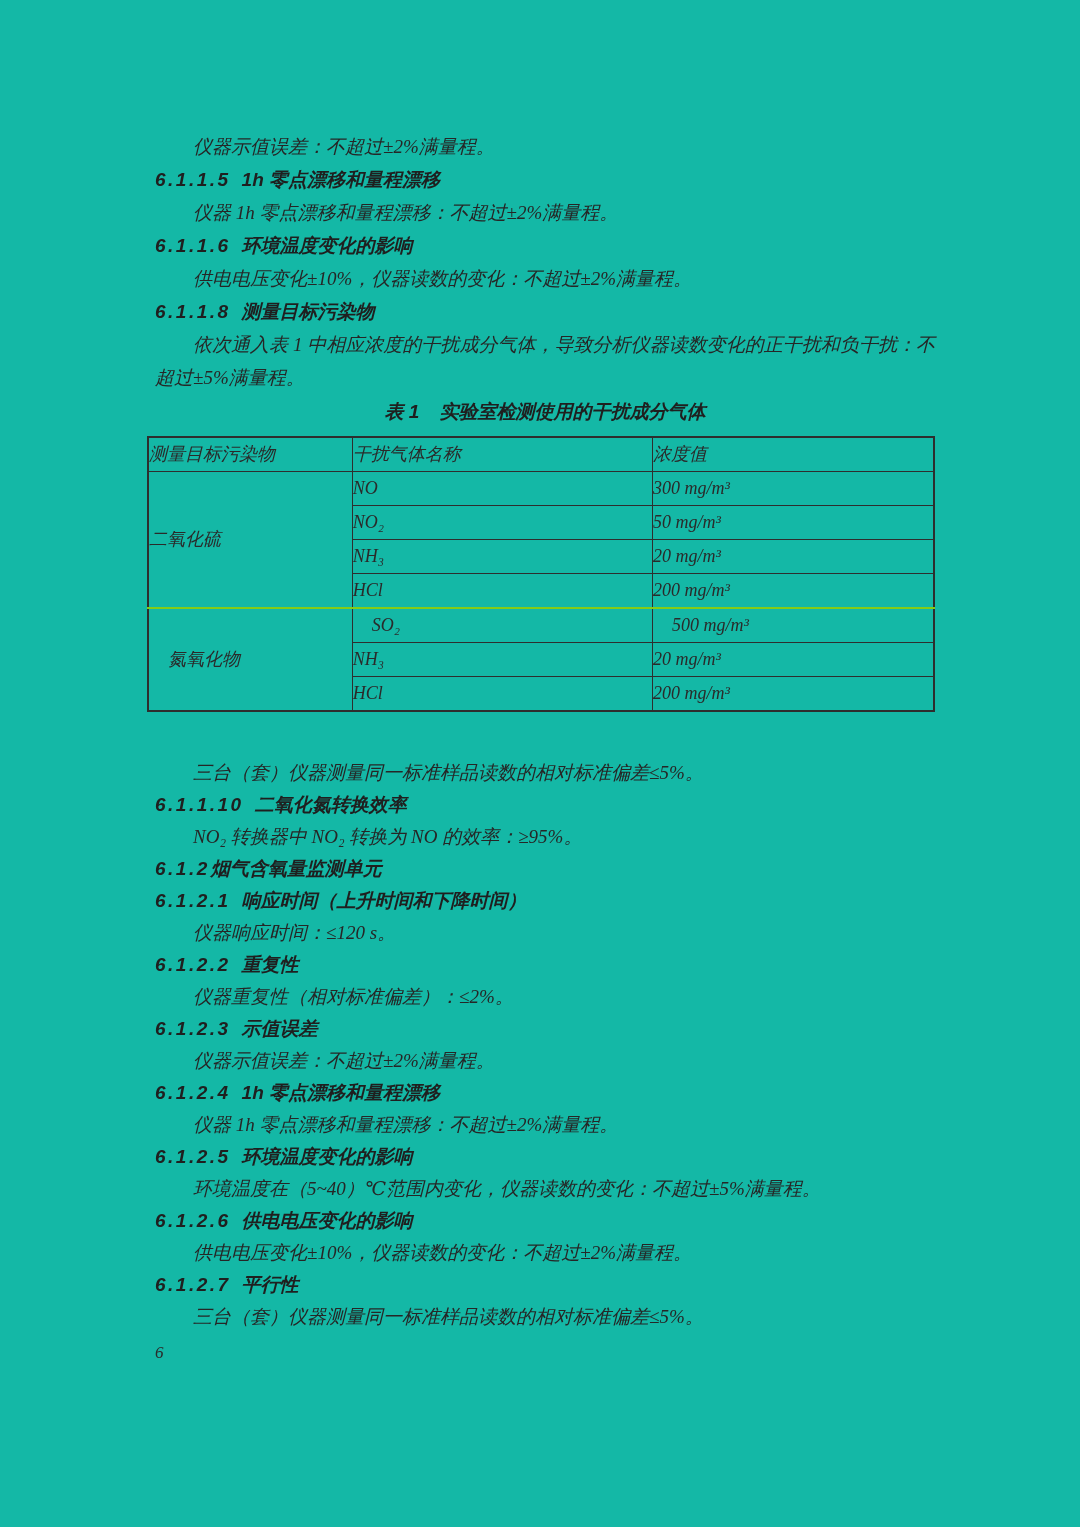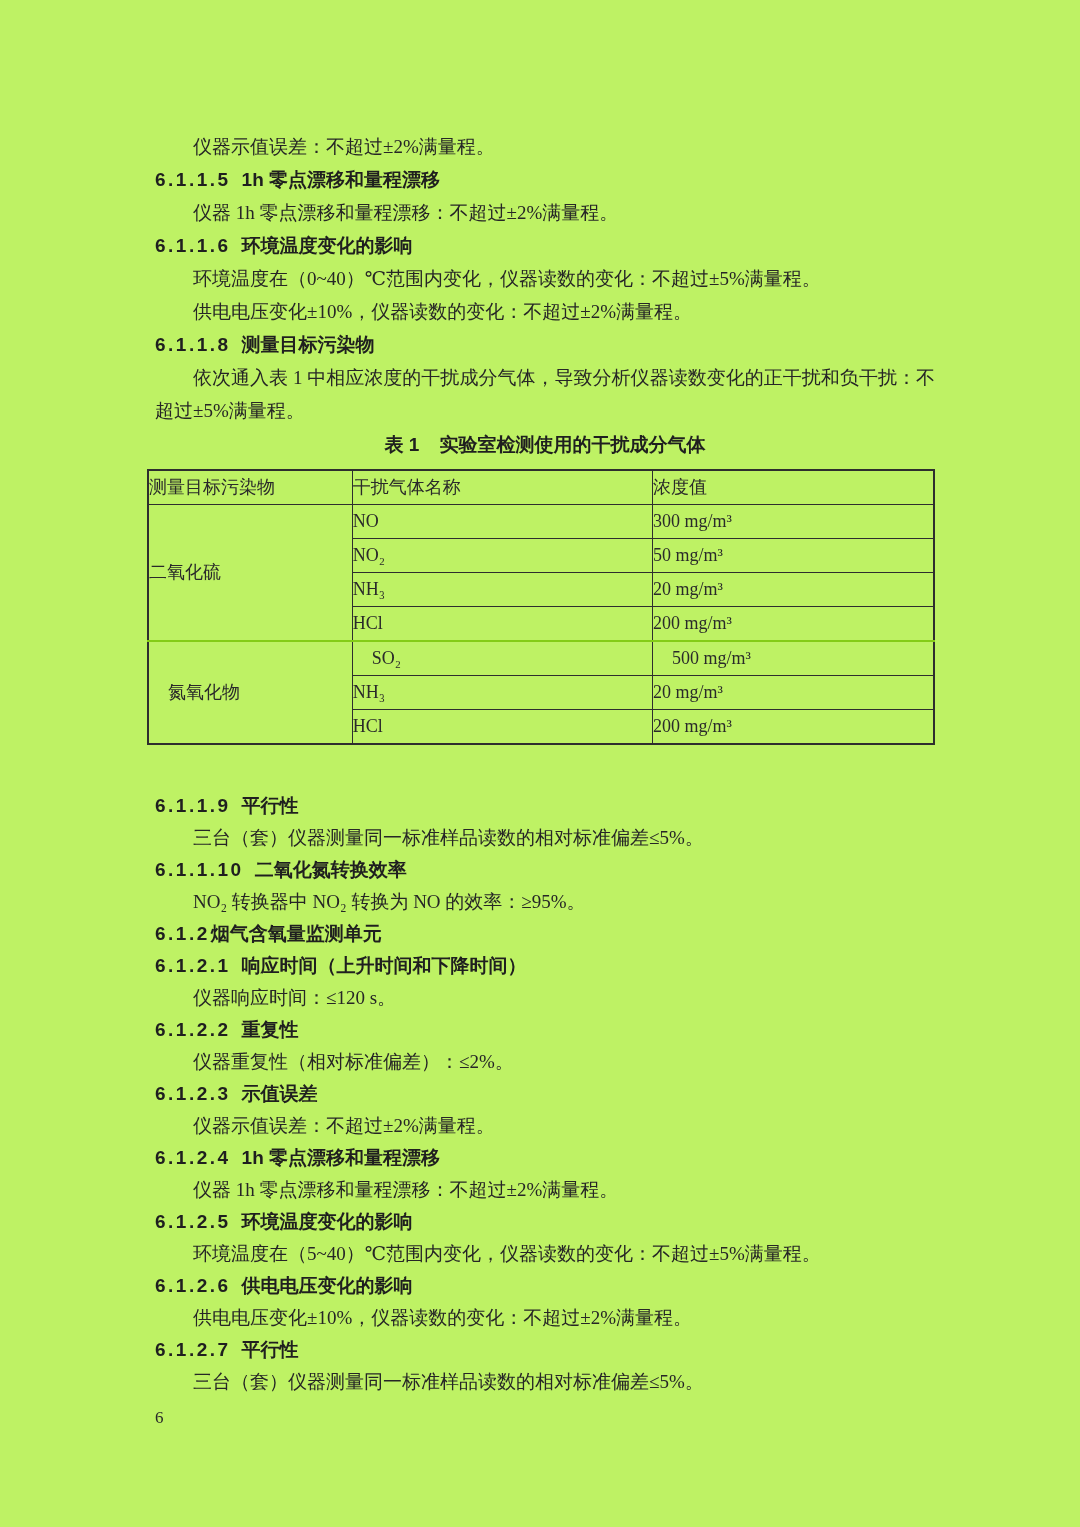--- a/index.html
+++ b/index.html
@@ -1,22 +1,23 @@
 <!DOCTYPE html>
 <html><head>
 <meta charset="utf-8">
 <style>
   html,body { margin:0; padding:0; background:#ffffff; }
   .page {
     position:relative;
     width:1080px; height:1527px;
-    background:#bef264;
+    background:#14b8a6;
     color:#262626;
     font-family:"Liberation Serif","DejaVu Serif",serif;
     overflow:hidden;
+    font-style:italic;
   }
   .content {
     position:absolute;
     left:155px; top:130px;
     width:780px;
   }
   .before-table { line-height:33px; }
   .after-table  { line-height:32px; margin-top:45px; }
   .para {
     margin:0;
@@ -75,21 +76,20 @@
 <body>
 
 <div class="page">
   <div class="content">
 
     <div class="before-table">
       <p class="para">仪器示值误差：不超过±2%满量程。</p>
       <p class="heading"><span class="num">6.1.1.5</span><span>1h 零点漂移和量程漂移</span></p>
       <p class="para">仪器 1h 零点漂移和量程漂移：不超过±2%满量程。</p>
       <p class="heading"><span class="num">6.1.1.6</span><span>环境温度变化的影响</span></p>
-      <p class="para">环境温度在（0~40）℃范围内变化，仪器读数的变化：不超过±5%满量程。</p>
       <p class="para">供电电压变化±10%，仪器读数的变化：不超过±2%满量程。</p>
       <p class="heading"><span class="num">6.1.1.8</span><span>测量目标污染物</span></p>
       <p class="para justify">依次通入表 1 中相应浓度的干扰成分气体，导致分析仪器读数变化的正干扰和负干扰：不超过±5%满量程。</p>
 
       <p class="table-title"><span class="tbl-label">表 1</span><span>实验室检测使用的干扰成分气体</span></p>
 
       <table class="gas-table">
         <colgroup>
             <col class="c1">
             <col class="c2">
@@ -131,21 +131,20 @@
           </tr>
           <tr>
             <td>HCl</td>
             <td>200 mg/m³</td>
           </tr>
         </tbody>
       </table>
     </div>
 
     <div class="after-table">
-      <p class="heading"><span class="num">6.1.1.9</span><span>平行性</span></p>
       <p class="para">三台（套）仪器测量同一标准样品读数的相对标准偏差≤5%。</p>
       <p class="heading"><span class="num">6.1.1.10</span><span>二氧化氮转换效率</span></p>
       <p class="para">NO₂ 转换器中 NO₂ 转换为 NO 的效率：≥95%。</p>
       <p class="heading tight"><span class="num">6.1.2</span><span>烟气含氧量监测单元</span></p>
       <p class="heading"><span class="num">6.1.2.1</span><span>响应时间（上升时间和下降时间）</span></p>
       <p class="para">仪器响应时间：≤120 s。</p>
       <p class="heading"><span class="num">6.1.2.2</span><span>重复性</span></p>
       <p class="para">仪器重复性（相对标准偏差）：≤2%。</p>
       <p class="heading"><span class="num">6.1.2.3</span><span>示值误差</span></p>
       <p class="para">仪器示值误差：不超过±2%满量程。</p>

